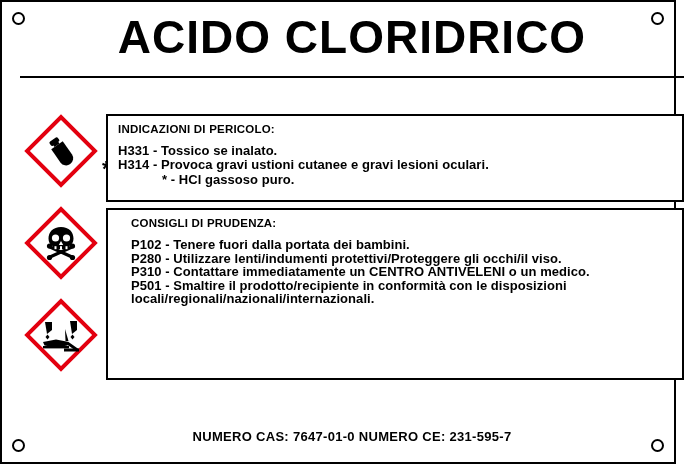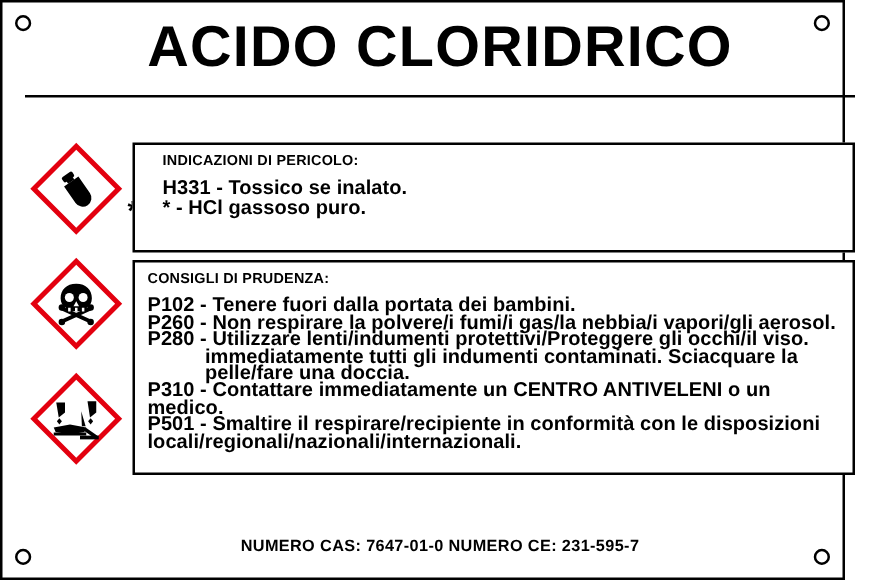--- a/index.html
+++ b/index.html
@@ -107,46 +107,47 @@
     position: absolute;
     border: 2px solid #000000;
     box-sizing: border-box;
     background: #ffffff;
   }
   .box-hazard {
     left: 104px;
     top: 112px;
     width: 578px;
     height: 88px;
-    padding: 7px 22px;
+    padding: 7px 10px;
   }
   .box-precaution {
     left: 104px;
     top: 206px;
     width: 578px;
     height: 172px;
-    padding: 7px 10px;
+    padding: 7px 23px;
   }
   .box-head {
     font-size: 11.5px;
     font-weight: bold;
     margin-bottom: 9px;
     letter-spacing: 0.2px;
   }
   .line {
-    font-size: 16px;
+    font-size: 13px;
     font-weight: bold;
     line-height: 13.6px;
     letter-spacing: 0.05px;
   }
   .line.indent {
     padding-left: 46px;
   }
   .line.spaced {
     margin-top: 2px;
+    margin-left: 44px;
   }
   .footer {
     position: absolute;
     left: 0;
     bottom: 18px;
     width: 700px;
     text-align: center;
     font-size: 13px;
     font-weight: bold;
     letter-spacing: 0.3px;
@@ -215,28 +216,27 @@
           <rect x="23" y="33.5" width="15" height="3"></rect>
         </g>
       </svg>
     </div>
 
   </div>
 
   <div class="box box-hazard">
     <div class="box-head">INDICAZIONI DI PERICOLO:</div>
     <div class="line">H331 - Tossico se inalato.</div>
+    <div class="line">H314 - Provoca gravi ustioni cutanee e gravi lesioni oculari.</div>
     <div class="line spaced">*  -  HCl gassoso puro.</div>
   </div>
 
   <div class="box box-precaution">
     <div class="box-head">CONSIGLI DI PRUDENZA:</div>
     <div class="line">P102 - Tenere fuori dalla portata dei bambini.</div>
-    <div class="line">P260 - Non respirare la polvere/i fumi/i gas/la nebbia/i vapori/gli aerosol.</div>
     <div class="line">P280 - Utilizzare lenti/indumenti protettivi/Proteggere gli occhi/il viso.</div>
-    <div class="line indent">immediatamente tutti gli indumenti contaminati. Sciacquare la pelle/fare una doccia.</div>
     <div class="line">P310 - Contattare immediatamente un CENTRO ANTIVELENI o un medico.</div>
-    <div class="line">P501 - Smaltire il respirare/recipiente in conformità con le disposizioni locali/regionali/nazionali/internazionali.</div>
+    <div class="line">P501 - Smaltire il prodotto/recipiente in conformità con le disposizioni locali/regionali/nazionali/internazionali.</div>
   </div>
 
   <div class="footer">NUMERO CAS: 7647-01-0  NUMERO CE:  231-595-7</div>
 
 </div>
 
 </body></html>

